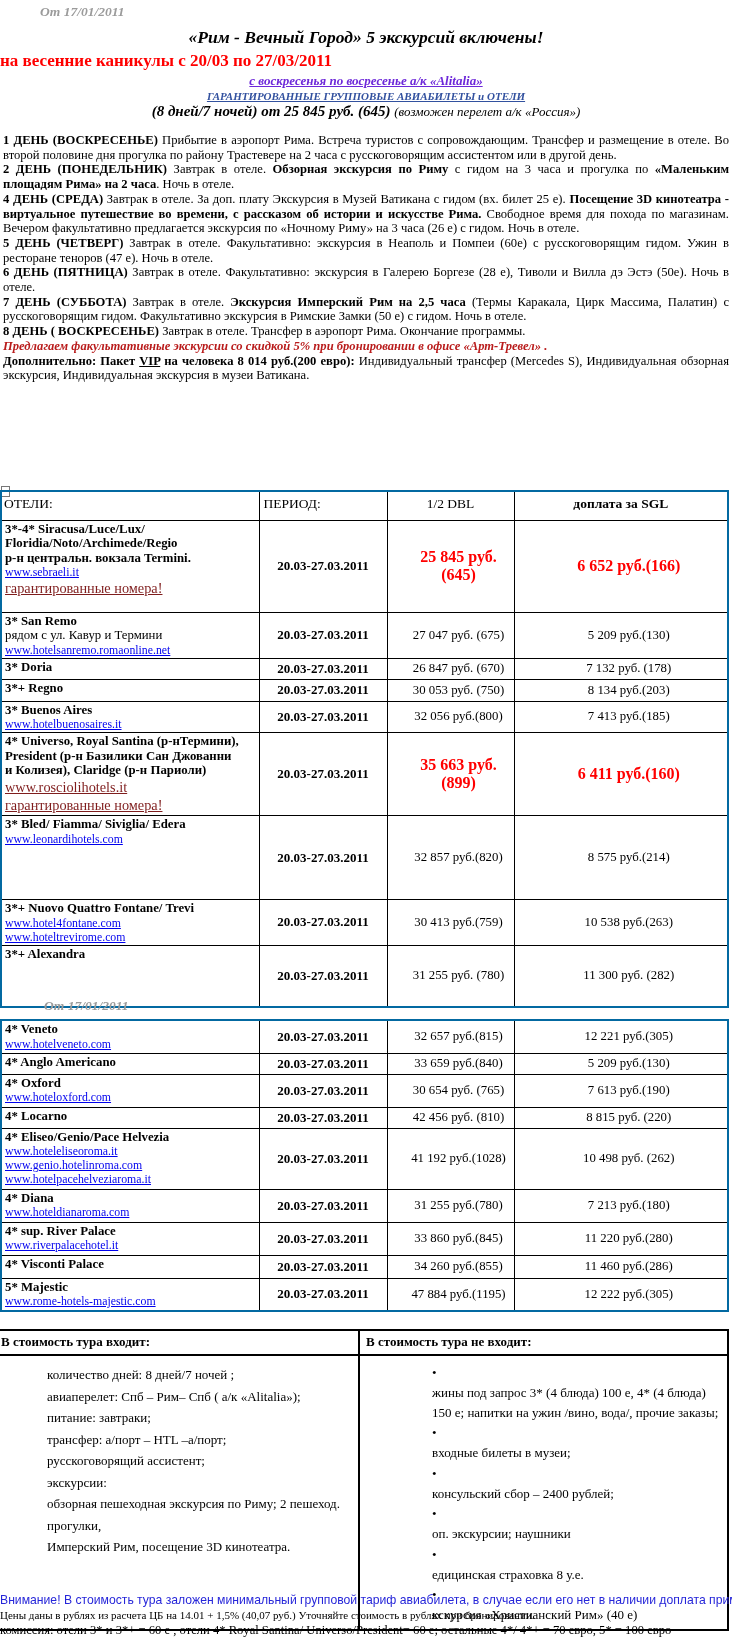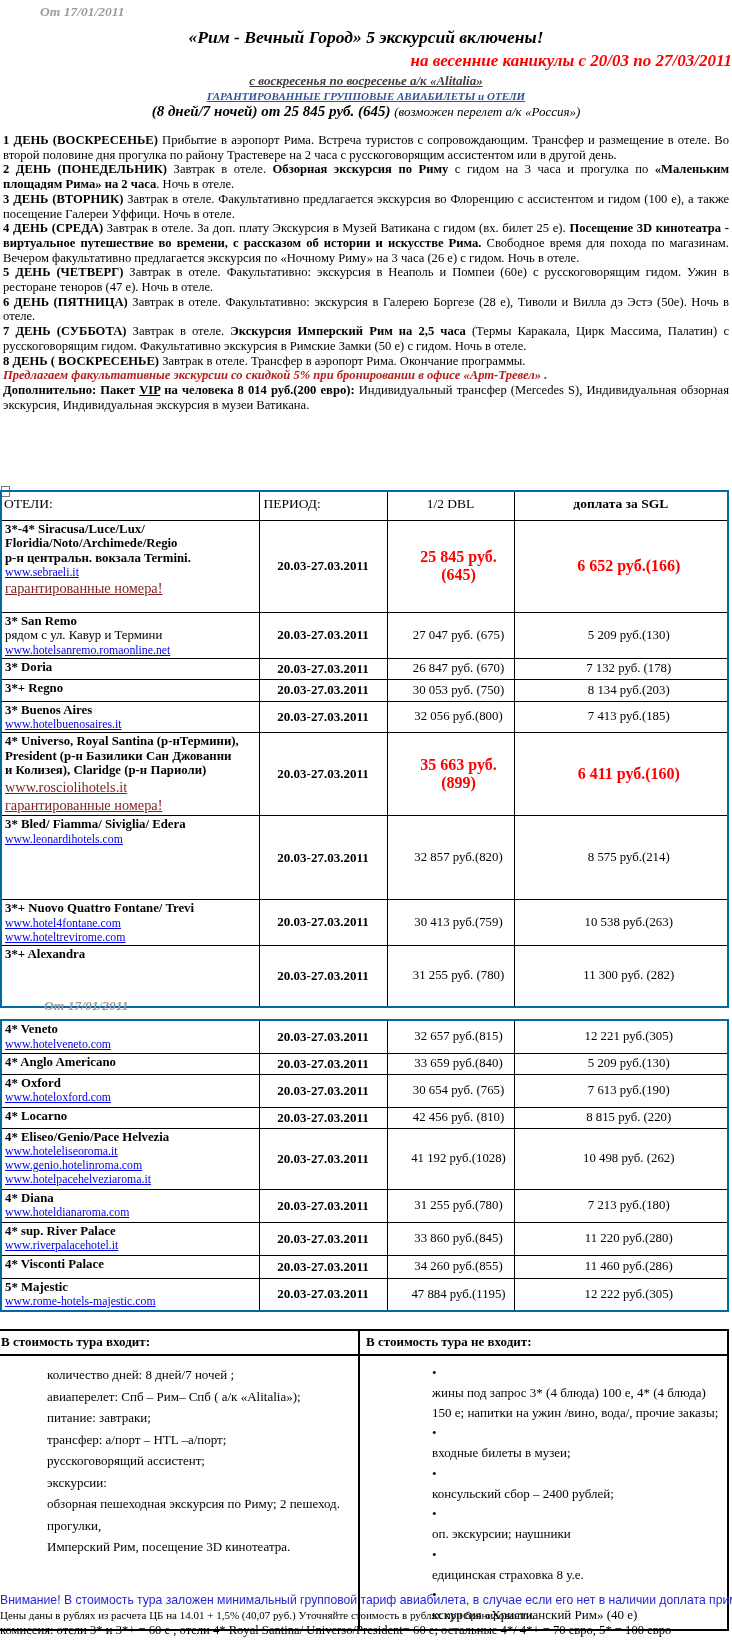--- a/index.html
+++ b/index.html
@@ -9,22 +9,22 @@
     font-family:"Liberation Serif", serif; color:#000; overflow:hidden;
   }
   .b { font-weight:bold; }
   .u { text-decoration:underline; }
 
   
   .hdr { position:absolute; top:0; left:0; right:0; }
   .date-label { color:#9b9b9b; font-style:italic; font-weight:bold; font-size:13.5px; }
   .date-top { position:absolute; top:4px; left:40px; }
   .title   { margin-top:27px; text-align:center; font-weight:bold; font-style:italic; font-size:17.5px; }
-  .sub-red { margin-top:3px; text-align:right; font-weight:bold; font-style:italic; font-size:17px; color:#ff0000; }
-  .alitalia { margin-top:2px; text-align:center; font-weight:bold; font-style:italic; font-size:13px; color:#404040; }
+  .sub-red { margin-top:3px; text-align:left; font-weight:bold; font-size:17px; color:#ff0000; }
+  .alitalia { margin-top:2px; text-align:center; font-weight:bold; font-style:italic; font-size:13px; color:#6d28d9; }
   .guaranteed { margin-top:1px; text-align:center; font-weight:bold; font-style:italic; font-size:11px; color:#32519f; }
   .priceline { margin-top:1px; text-align:center; font-style:italic; font-size:15px; }
   .priceline .note { font-size:13px; font-weight:normal; }
 
   
   .itinerary { position:absolute; top:133px; left:3px; right:3px; }
   .itinerary p { text-align:justify; font-size:12.6px; line-height:14.7px; }
   .itinerary p.promo { color:#b91c1c; font-weight:bold; font-style:italic; }
 
   
@@ -81,21 +81,20 @@
     <div class="title">«Рим - Вечный Город»  5 экскурсий включены!</div>
     <div class="sub-red">на весенние каникулы с 20/03 по 27/03/2011</div>
     <div class="alitalia"><span class="u">с воскресенья по восресенье а/к «Alitalia»</span></div>
     <div class="guaranteed"><span class="u">ГАРАНТИРОВАННЫЕ ГРУППОВЫЕ АВИАБИЛЕТЫ и ОТЕЛИ</span></div>
     <div class="priceline"><span class="b">(8 дней/7 ночей)  от 25 845 руб. (645) </span><span class="note">(возможен перелет а/к «Россия»)</span></div>
   </div>
 
   <div class="itinerary">
       <p><span class="b">1 ДЕНЬ (ВОСКРЕСЕНЬЕ) </span><span>Прибытие в аэропорт Рима. Встреча туристов с сопровождающим. Трансфер и размещение в отеле. Во второй половине дня прогулка по району Трастевере  на 2 часа с русскоговорящим ассистентом или в другой день.</span></p>
       <p><span class="b">2 ДЕНЬ (ПОНЕДЕЛЬНИК) </span><span>Завтрак в отеле. </span><span class="b">Обзорная экскурсия по Риму </span><span>с гидом на 3 часа и прогулка по </span><span class="b">«Маленьким площадям Рима» на 2 часа</span><span>. Ночь в отеле.</span></p>
-      <p><span class="b">3 ДЕНЬ (ВТОРНИК) </span><span>Завтрак в отеле. Факультативно предлагается экскурсия во Флоренцию с ассистентом и гидом (100 е), а также посещение Галереи Уффици. Ночь в отеле.</span></p>
       <p><span class="b">4 ДЕНЬ (СРЕДА) </span><span>Завтрак в отеле. За доп. плату Экскурсия в Музей Ватикана с гидом (вх. билет 25 е). </span><span class="b">Посещение 3D кинотеатра - виртуальное путешествие во времени, с рассказом об истории и искусстве Рима. </span><span>Свободное время для похода по магазинам. Вечером факультативно предлагается экскурсия по «Ночному Риму» на 3 часа  (26 е) с гидом. Ночь в отеле.</span></p>
       <p><span class="b">5 ДЕНЬ (ЧЕТВЕРГ) </span><span>Завтрак в отеле. Факультативно: экскурсия в Неаполь и Помпеи (60е) с русскоговорящим гидом. Ужин в ресторане теноров (47 е). Ночь в отеле.</span></p>
       <p><span class="b">6 ДЕНЬ (ПЯТНИЦА) </span><span>Завтрак в отеле. Факультативно: экскурсия в Галерею Боргезе (28 е), Тиволи и Вилла дэ Эстэ (50е). Ночь в отеле.</span></p>
       <p><span class="b">7 ДЕНЬ (СУББОТА) </span><span>Завтрак в отеле. </span><span class="b">Экскурсия Имперский Рим на 2,5 часа </span><span>(Термы Каракала, Цирк Массима, Палатин) с русскоговорящим гидом. Факультативно экскурсия в Римские Замки (50 е) с гидом. Ночь в отеле.</span></p>
       <p><span class="b">8 ДЕНЬ ( ВОСКРЕСЕНЬЕ) </span><span>Завтрак  в отеле.  Трансфер в аэропорт Рима. Окончание программы.</span></p>
       <p class="promo"><span>Предлагаем факультативные экскурсии со скидкой 5% при бронировании в офисе «Арт-Тревел» .</span></p>
       <p><span class="b">Дополнительно: Пакет </span><span class="b u">VIP</span><span class="b">  на человека  8 014 руб.(200 евро): </span><span>Индивидуальный трансфер (Mercedes S), Индивидуальная обзорная экскурсия, Индивидуальная экскурсия в музеи Ватикана.</span></p>
     </div>
 
   <div class="anchor-box"></div>

